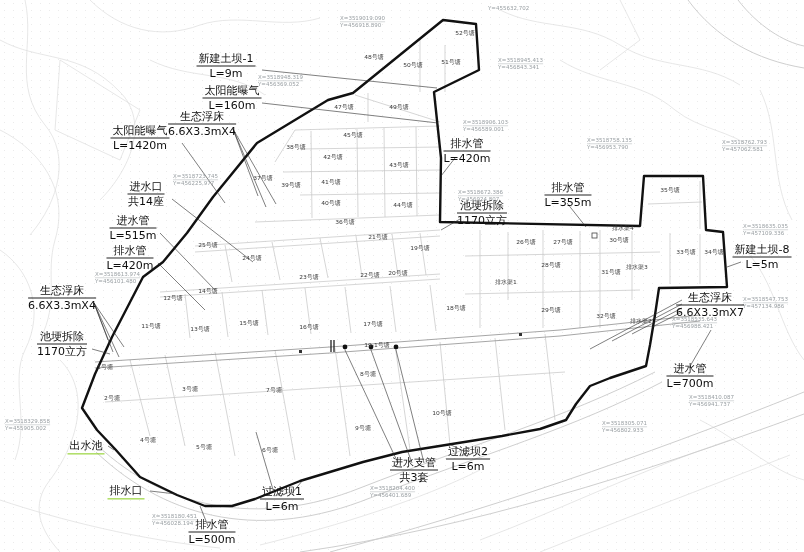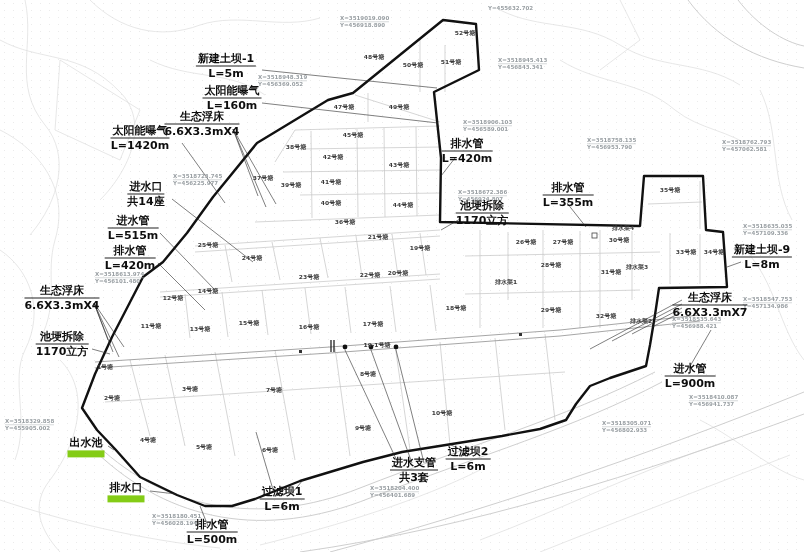--- a/index.html
+++ b/index.html
@@ -1,33 +1,33 @@
 <!DOCTYPE html>
 <html><head>
 <meta charset="utf-8">
 <style>
   html,body{margin:0;padding:0;background:#fff;}
   #stage{position:relative;width:804px;height:552px;overflow:hidden;background:#fff;
-         font-family:"DejaVu Sans","Liberation Sans",sans-serif;font-weight:bold;}
+         font-family:"DejaVu Sans","Liberation Sans",sans-serif;}
   
   #stage::before{content:"";position:absolute;inset:0;
     background-image:radial-gradient(#00000014 0.6px,transparent 0.7px);
     background-size:9px 7px;pointer-events:none;}
   svg{position:absolute;left:0;top:0;}
   .pond{position:absolute;white-space:nowrap;font-size:10px;color:#3a3a3a;
         transform:translate(-50%,-50%) scale(0.60);transform-origin:center;}
   .coord{position:absolute;white-space:nowrap;font-size:10px;line-height:1.15;color:#9aa0a4;
          transform:scale(0.55);transform-origin:left top;}
   .coord .cx{display:block;font-style:normal;border-bottom:1px solid #b3b8bb;padding-bottom:0.5px;}
   .coord .cy{display:block;font-style:normal;}
   .ann{position:absolute;white-space:nowrap;font-size:11px;line-height:1.25;color:#0e0e0e;
        text-align:center;transform:translate(-50%,-50%);}
   .ann .l1{display:block;font-style:normal;border-bottom:1px solid #222;padding:0 2px 0.5px 2px;}
   .ann .l2{display:block;font-style:normal;}
-  .ann.single .l1{border-bottom:7px solid #84cc16;}
+  .ann.single .l1{border-bottom:1px solid #84cc16;}
 </style>
 </head>
 <body>
 
 <div id="stage">
 
   <svg width="804" height="552" viewBox="0 0 804 552">
 
     <g stroke="#dcdcdc" stroke-width="0.7" fill="none">
       <path d="M0,40 C40,62 80,50 120,92 C150,122 130,170 100,200"></path>
@@ -292,21 +292,21 @@
         <i class="cy">Y=456941.737</i>
       </span>
       <span class="coord" style="left: 602px; top: 420px;">
         <i class="cx">X=3518305.071</i>
         <i class="cy">Y=456802.933</i>
       </span>
     </div>
   <div id="ann-layer">
       <span class="ann" style="left: 226px; top: 66px;">
         <i class="l1">新建土坝-1</i>
-        <i class="l2">L=5m</i>
+        <i class="l2">L=9m</i>
       </span>
       <span class="ann" style="left: 232px; top: 98px;">
         <i class="l1">太阳能曝气</i>
         <i class="l2">L=160m</i>
       </span>
       <span class="ann" style="left: 202px; top: 124px;">
         <i class="l1">生态浮床</i>
         <i class="l2">6.6X3.3mX4</i>
       </span>
       <span class="ann" style="left: 140px; top: 138px;">
@@ -361,26 +361,26 @@
       </span>
       <span class="ann" style="left: 568px; top: 195px;">
         <i class="l1">排水管</i>
         <i class="l2">L=355m</i>
       </span>
       <span class="ann" style="left: 482px; top: 213px;">
         <i class="l1">池埂拆除</i>
         <i class="l2">1170立方</i>
       </span>
       <span class="ann" style="left: 762px; top: 257px;">
-        <i class="l1">新建土坝-9</i>
-        <i class="l2">L=8m</i>
+        <i class="l1">新建土坝-8</i>
+        <i class="l2">L=5m</i>
       </span>
       <span class="ann" style="left: 710px; top: 305px;">
         <i class="l1">生态浮床</i>
         <i class="l2">6.6X3.3mX7</i>
       </span>
       <span class="ann" style="left: 690px; top: 376px;">
         <i class="l1">进水管</i>
-        <i class="l2">L=900m</i>
+        <i class="l2">L=700m</i>
       </span>
     </div>
 
 </div>
 
 </body></html>

